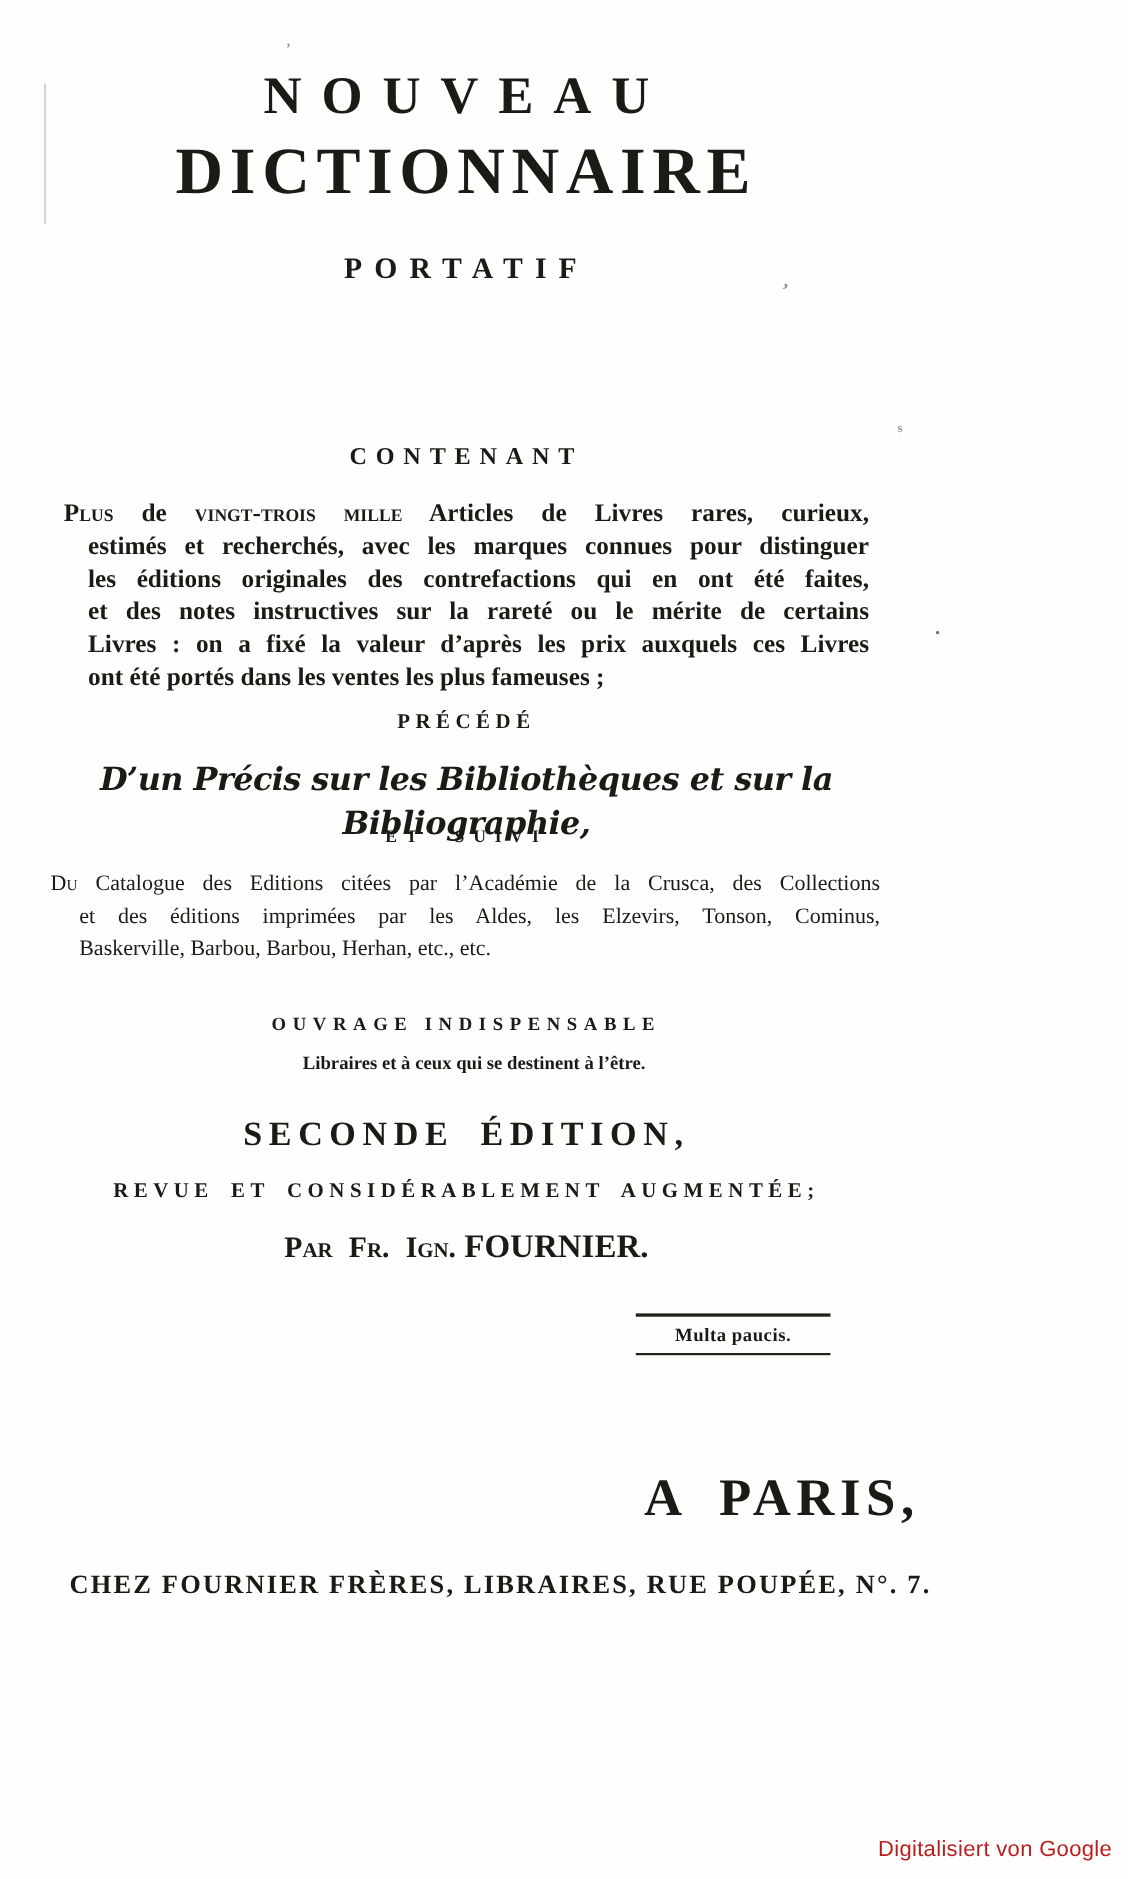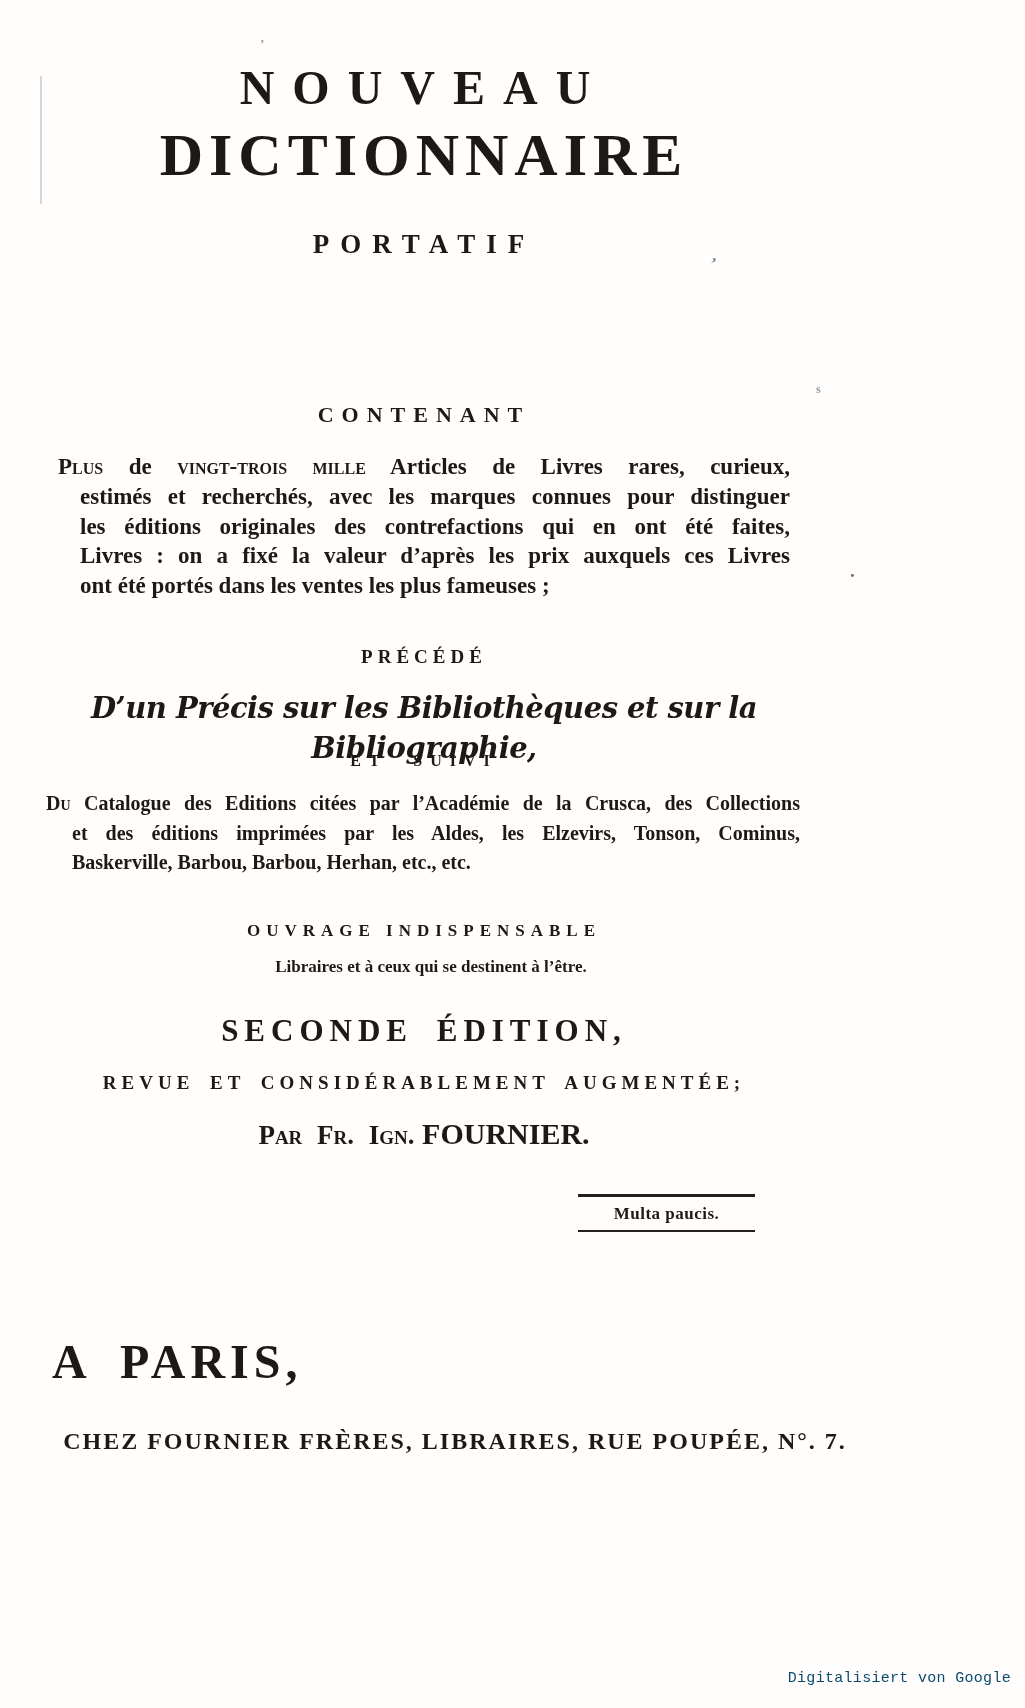--- a/index.html
+++ b/index.html
@@ -4,33 +4,33 @@
 <style>
   * { margin:0; padding:0; box-sizing:border-box; }
   html,body { background:#ffffff; }
   body { font-family:"Liberation Serif","DejaVu Serif",serif; }
   .page {
     position:relative; width:1025px; height:1708px; margin:0 auto;
     background:#fffefd; color:#1c1a17; overflow:hidden;
   }
   .abs { position:absolute; }
   .col { left:48px; width:752px; text-align:center; }
-  .imp { left:52px; width:800px; text-align:left; }
+  .imp { left:36px; width:800px; text-align:right; }
   .b { font-weight:bold; }
   .sc { font-variant:small-caps; }
   .it { font-style:italic; }
 
   .t-nouveau      { top:66px;  font-size:48px; letter-spacing:18px; line-height:44px; }
   .t-dict         { top:120px; font-size:60px; letter-spacing:6px;  line-height:70px; }
   .t-portatif     { top:228px; font-size:27px; letter-spacing:11px; line-height:32px; }
   .t-biblio       { top:280px; font-size:50px; letter-spacing:6px;  line-height:60px; }
   .t-contenant    { top:402px; font-size:22px; letter-spacing:8px;  line-height:26px; }
 
   .para1 { top:452px; left:58px; width:732px; font-size:23px; line-height:29.8px; font-weight:bold; }
-  .para2 { top:789px; left:46px; width:754px; font-size:20px; line-height:29.5px; font-weight:bold; }
+  .para2 { top:789px; left:46px; width:754px; font-size:20px; line-height:29.5px; font-weight:normal; }
   .pline { display:block; }
   .just  { text-align:justify; text-align-last:justify; }
   .ind1  { padding-left:22px; }
   .ind2  { padding-left:26px; }
 
   .t-precede   { top:645px; font-size:19px; letter-spacing:5px; line-height:23px; }
   .t-script    { top:688px; font-size:29px; line-height:40px; font-family:"DejaVu Serif",serif;
                  font-style:italic; font-weight:bold; letter-spacing:-0.5px; }
   .t-etsuivi   { top:751px; font-size:16px; letter-spacing:8px; word-spacing:14px; line-height:20px; }
   .t-ouvrage   { top:920px; font-size:17px; letter-spacing:6px; line-height:21px; }
@@ -45,22 +45,22 @@
   .t-author .name   { font-size:30px; }
 
   .motto-box { top:1194px; left:578px; width:177px; text-align:center; }
   .motto-rule { height:2.5px; background:#24211d; }
   .motto-text { font-size:17px; font-weight:bold; padding:7px 0 6px 0; letter-spacing:0.5px; }
 
   .t-paris { top:1334px; font-size:48px; letter-spacing:5px; word-spacing:14px; line-height:56px; }
   .t-chez  { top:1426px; left:55px; width:800px; text-align:center; font-size:24px; letter-spacing:2px; line-height:30px; }
   .t-date  { top:1479px; font-size:21px; letter-spacing:2px; word-spacing:6px; line-height:26px; }
 
-  .watermark { top:1670px; right:14px; font-family:Liberation Mono, monospace;
-               font-size:15px; color:#0c4a6e; letter-spacing:0.3px; }
+  .watermark { top:1670px; right:14px; font-family:Liberation Sans, sans-serif;
+               font-size:20px; color:#b91c1c; letter-spacing:0.3px; }
 
   .gutter-line { left:40px; top:76px; width:2px; height:128px; background:#cccccc; opacity:0.8; }
   .speck { position:absolute; color:#8d8d8d; font-weight:bold; }
   .speck1 { left:710px; top:254px; font-size:17px; transform:rotate(18deg); }
   .speck2 { left:816px; top:382px; font-size:12px; color:#9d9d9d; }
   .speck3 { left:850px; top:560px; font-size:19px; color:#6f6f6f; }
   .speck4 { left:260px; top:36px;  font-size:13px; color:#9a9a9a; }
 </style>
 </head>
 <body>
@@ -72,20 +72,21 @@
   <div class="abs col b t-nouveau">NOUVEAU</div>
   <div class="abs col b t-dict">DICTIONNAIRE</div>
   <div class="abs col b t-portatif">PORTATIF</div>
 
   <div class="abs col b t-contenant">CONTENANT</div>
 
   <div class="abs para1">
     <div class="pline just"><span class="sc">Plus</span><span> de </span><span class="sc">vingt-trois mille</span><span> Articles de Livres rares, curieux,</span></div>
     <div class="pline just ind1">estimés et recherchés, avec les marques connues pour distinguer</div>
     <div class="pline just ind1">les éditions originales des contrefactions qui en ont été faites,</div>
+    <div class="pline just ind1">et des notes instructives sur la rareté ou le mérite de certains</div>
     <div class="pline just ind1">Livres : on a fixé la valeur d’après les prix auxquels ces Livres</div>
     <div class="pline ind1">ont été portés dans les ventes les plus fameuses ;</div>
   </div>
 
   <div class="abs col b t-precede">PRÉCÉDÉ</div>
 
   <div class="abs col t-script">D’un Précis sur les Bibliothèques et sur la Bibliographie,</div>
 
   <div class="abs col b t-etsuivi">ET SUIVI</div>
 

